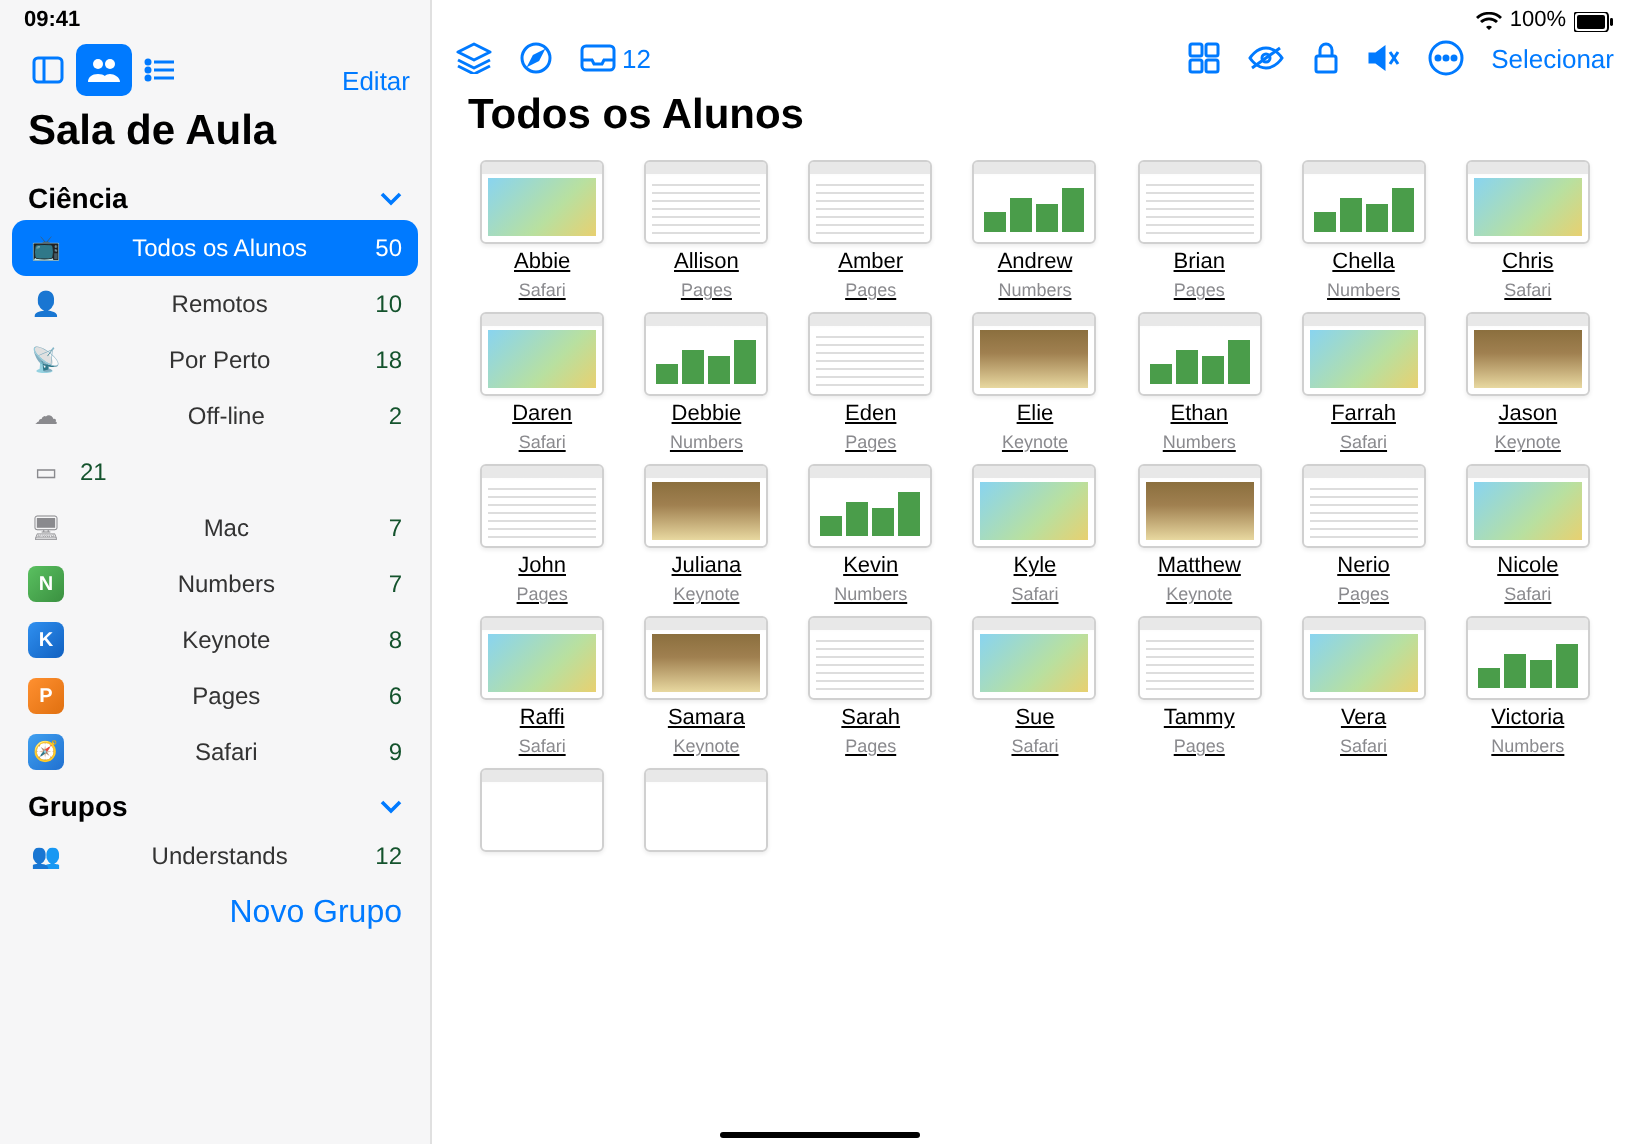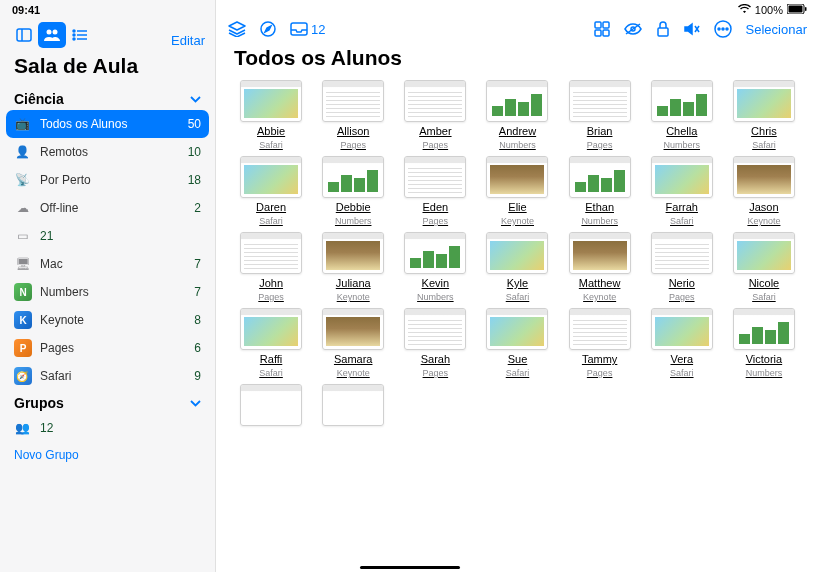--- a/index.html
+++ b/index.html
@@ -4,34 +4,34 @@
 <style>
 *{margin:0;padding:0;box-sizing:border-box;font-family:-apple-system,BlinkMacSystemFont,sans-serif;}
 body{width:819px;height:572px;background:#fff;display:flex;overflow:hidden;position:relative;}
 .sidebar{width:216px;background:#f6f6f7;border-right:1px solid #e0e0e0;display:flex;flex-direction:column;overflow-y:auto;}
 .sb-header{display:flex;align-items:flex-end;padding:6px 10px 4px 10px;}
 .sb-icons{display:flex;gap:0;}
 .sb-icon-btn{width:28px;height:26px;display:flex;align-items:center;justify-content:center;border-radius:5px;color:#007aff;}
 .sb-icon-btn.active{background:#007aff;color:#fff;}
 .sb-edit{margin-left:auto;color:#007aff;font-size:13px;}
 .sb-title{font-size:21px;font-weight:700;padding:2px 14px 8px 14px;}
-.sb-section{padding:0 6px;}
+.sb-section{padding:0 6px;text-align:center;}
 .sb-section-header{display:flex;align-items:center;padding:5px 8px 3px 8px;font-size:14px;font-weight:600;color:#000;}
 .sb-chevron{margin-left:auto;color:#007aff;}
 .sb-item{display:flex;align-items:center;padding:5px 8px;border-radius:7px;font-size:12px;color:#333;gap:8px;}
 .sb-item.selected{background:#007aff;color:#fff;}
 .sb-item-icon{width:18px;height:18px;display:flex;align-items:center;justify-content:center;border-radius:4px;font-size:12px;}
 .sb-item-label{flex:1;}
 .sb-item-count{font-size:12px;color:#14532d;}
 .sb-item.selected .sb-item-count{color:#fff;}
-.sb-newgroup{text-align:left;color:#007aff;font-size:12px;padding:6px 14px 10px;}
+.sb-newgroup{text-align:right;color:#007aff;font-size:16px;padding:6px 14px 10px;}
 .content{flex:1;display:flex;flex-direction:column;}
 .statusbar{display:flex;align-items:center;padding:4px 12px 0 12px;font-size:11px;color:#000;}
 .sb-time{font-weight:600;}
-.sb-status{margin-left:auto;display:flex;align-items:flex-start;gap:4px;font-size:11px;}
+.sb-status{margin-left:auto;display:flex;align-items:flex-end;gap:4px;font-size:11px;}
 .toolbar{display:flex;align-items:center;padding:4px 12px 6px 12px;gap:14px;}
 .tb-btn{color:#007aff;display:flex;align-items:center;gap:3px;font-size:13px;}
 .tb-spacer{flex:1;}
 .tb-select{color:#007aff;font-size:13px;}
 .content-title{font-size:21px;font-weight:700;padding:2px 18px 10px 18px;}
 .grid{display:grid;grid-template-columns:repeat(7,1fr);gap:6px 8px;padding:0 18px;overflow-y:auto;text-decoration:underline;}
 .student{display:flex;flex-direction:column;align-items:center;gap:3px;}
 .thumb{width:62px;height:42px;border:1px solid #d0d0d0;border-radius:3px;background:linear-gradient(180deg,#f0f0f0 0%,#fff 18%,#fff 100%);box-shadow:0 1px 2px rgba(0,0,0,0.08);position:relative;overflow:hidden;}
 .thumb::before{content:"";position:absolute;top:0;left:0;right:0;height:6px;background:#e8e8e8;}
 .thumb-inner{position:absolute;top:8px;left:3px;right:3px;bottom:3px;}
@@ -156,20 +156,21 @@
         <div class="sb-section-header">
           <span>Grupos</span>
           <span class="sb-chevron">
             <svg width="11" height="7" viewBox="0 0 11 7" fill="none" stroke="currentColor" stroke-width="1.8">
               <path d="M1 1l4.5 4.5L10 1"></path>
             </svg>
           </span>
         </div>
         <div class="sb-item">
           <span class="sb-item-icon" style="color: rgb(138, 138, 142);">👥</span>
+          <span class="sb-item-label">Understands</span>
           <span class="sb-item-count">12</span>
         </div>
       </div>
     </div>
   <div class="sb-newgroup">Novo Grupo</div>
 </div>
 
 <div class="content">
   <div class="statusbar">
     <span class="sb-status">

